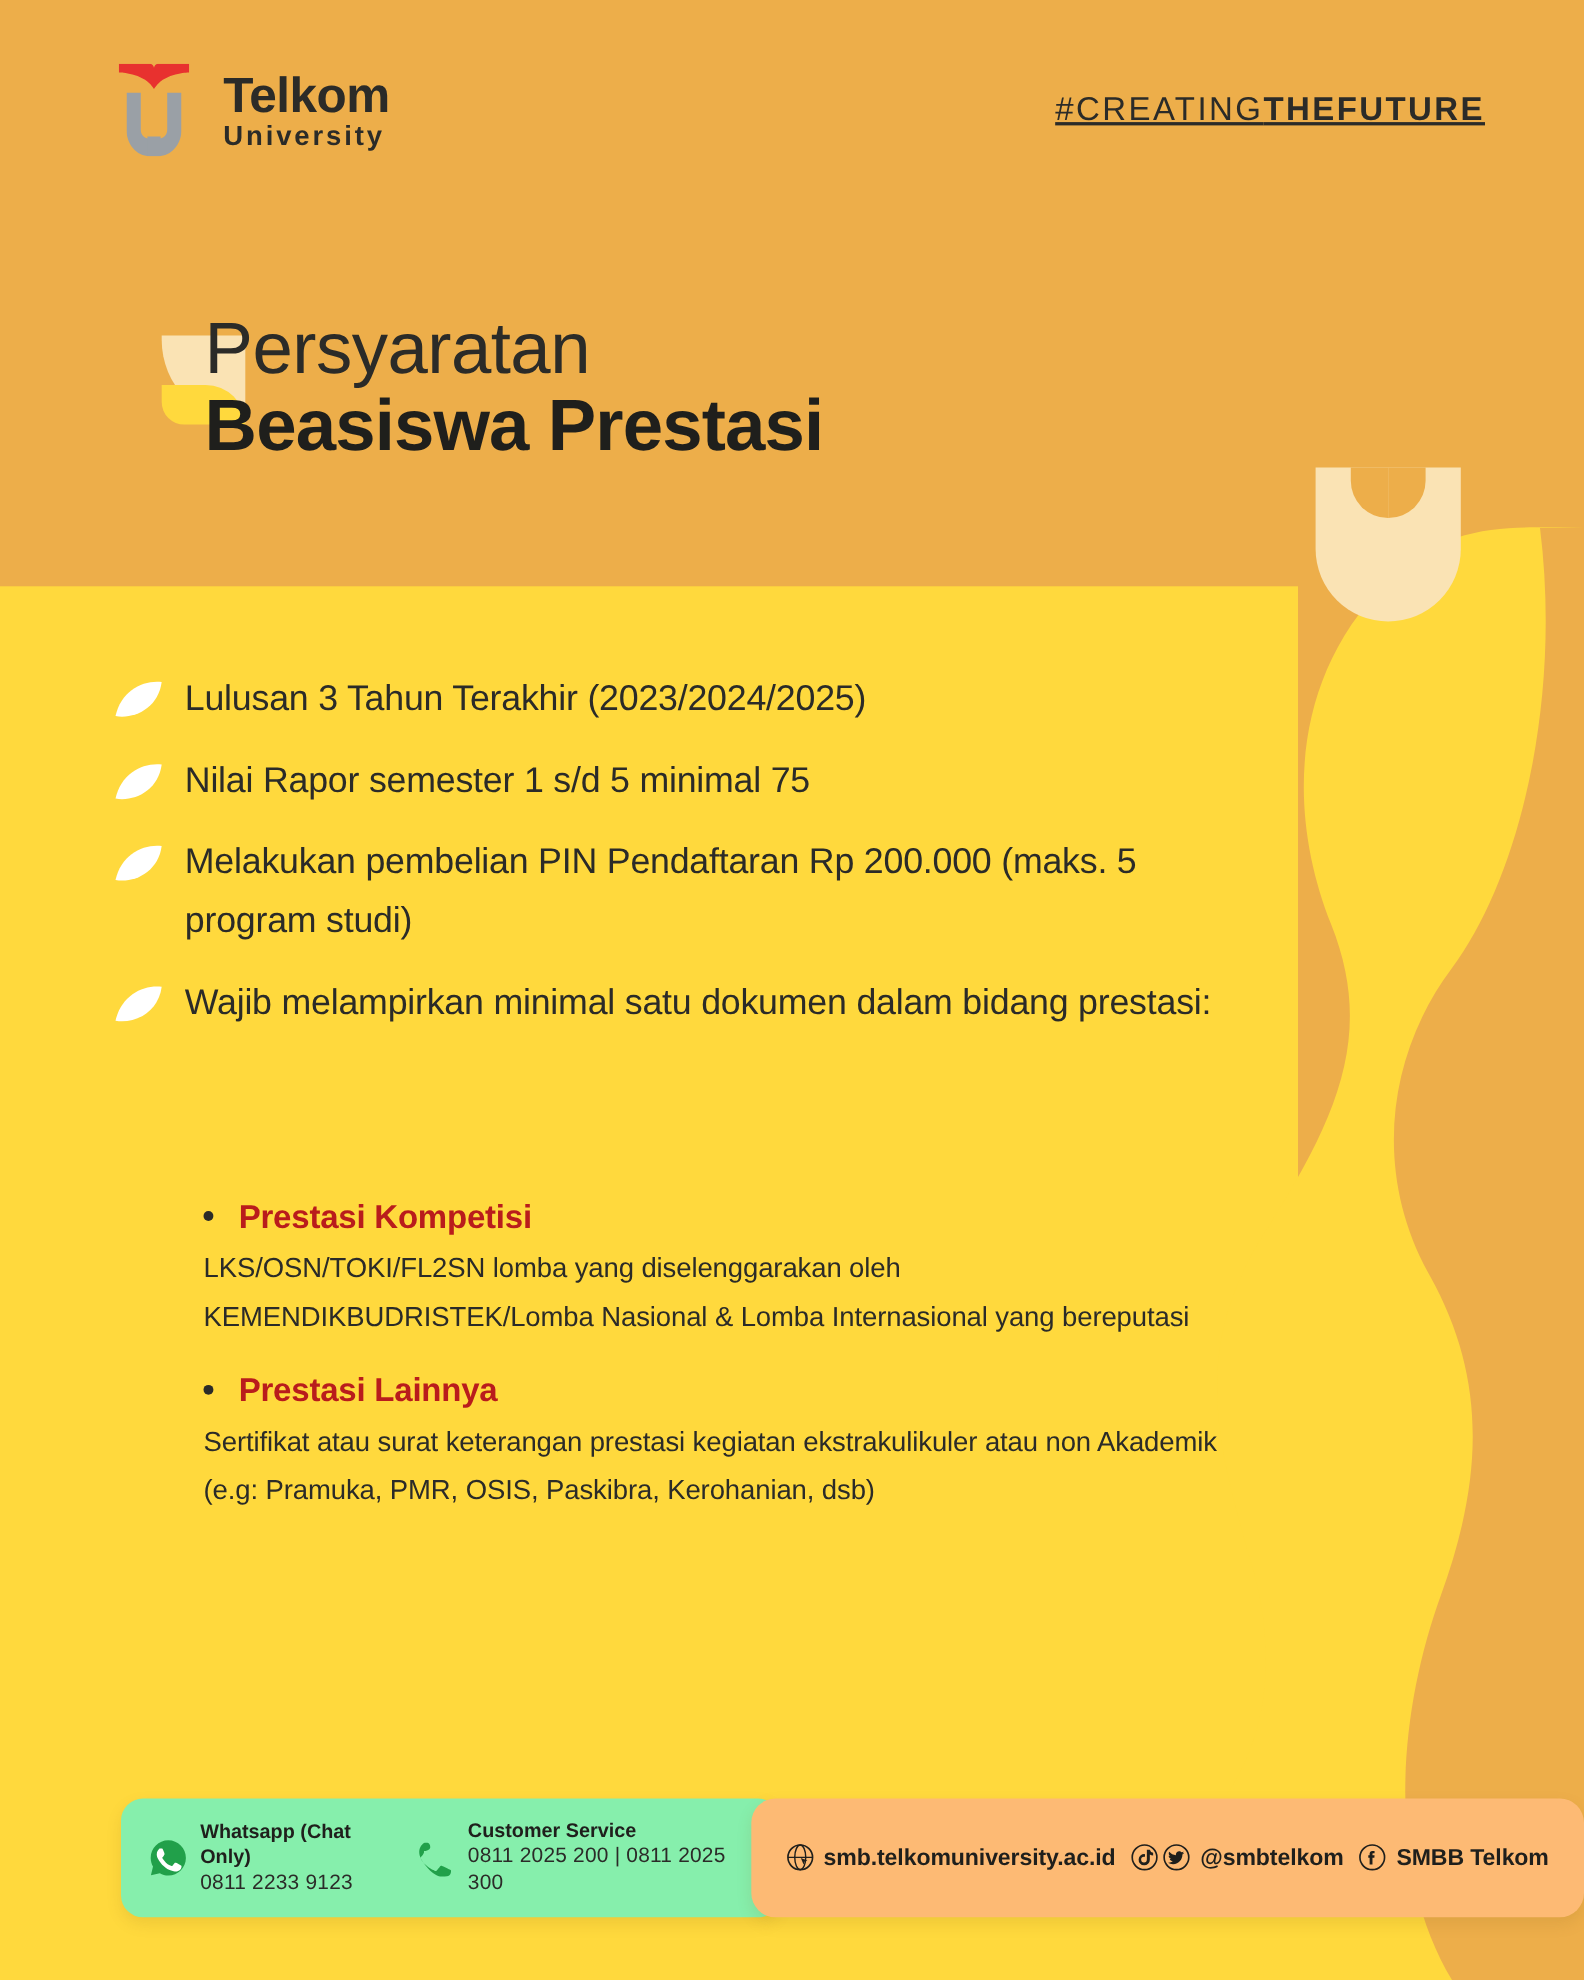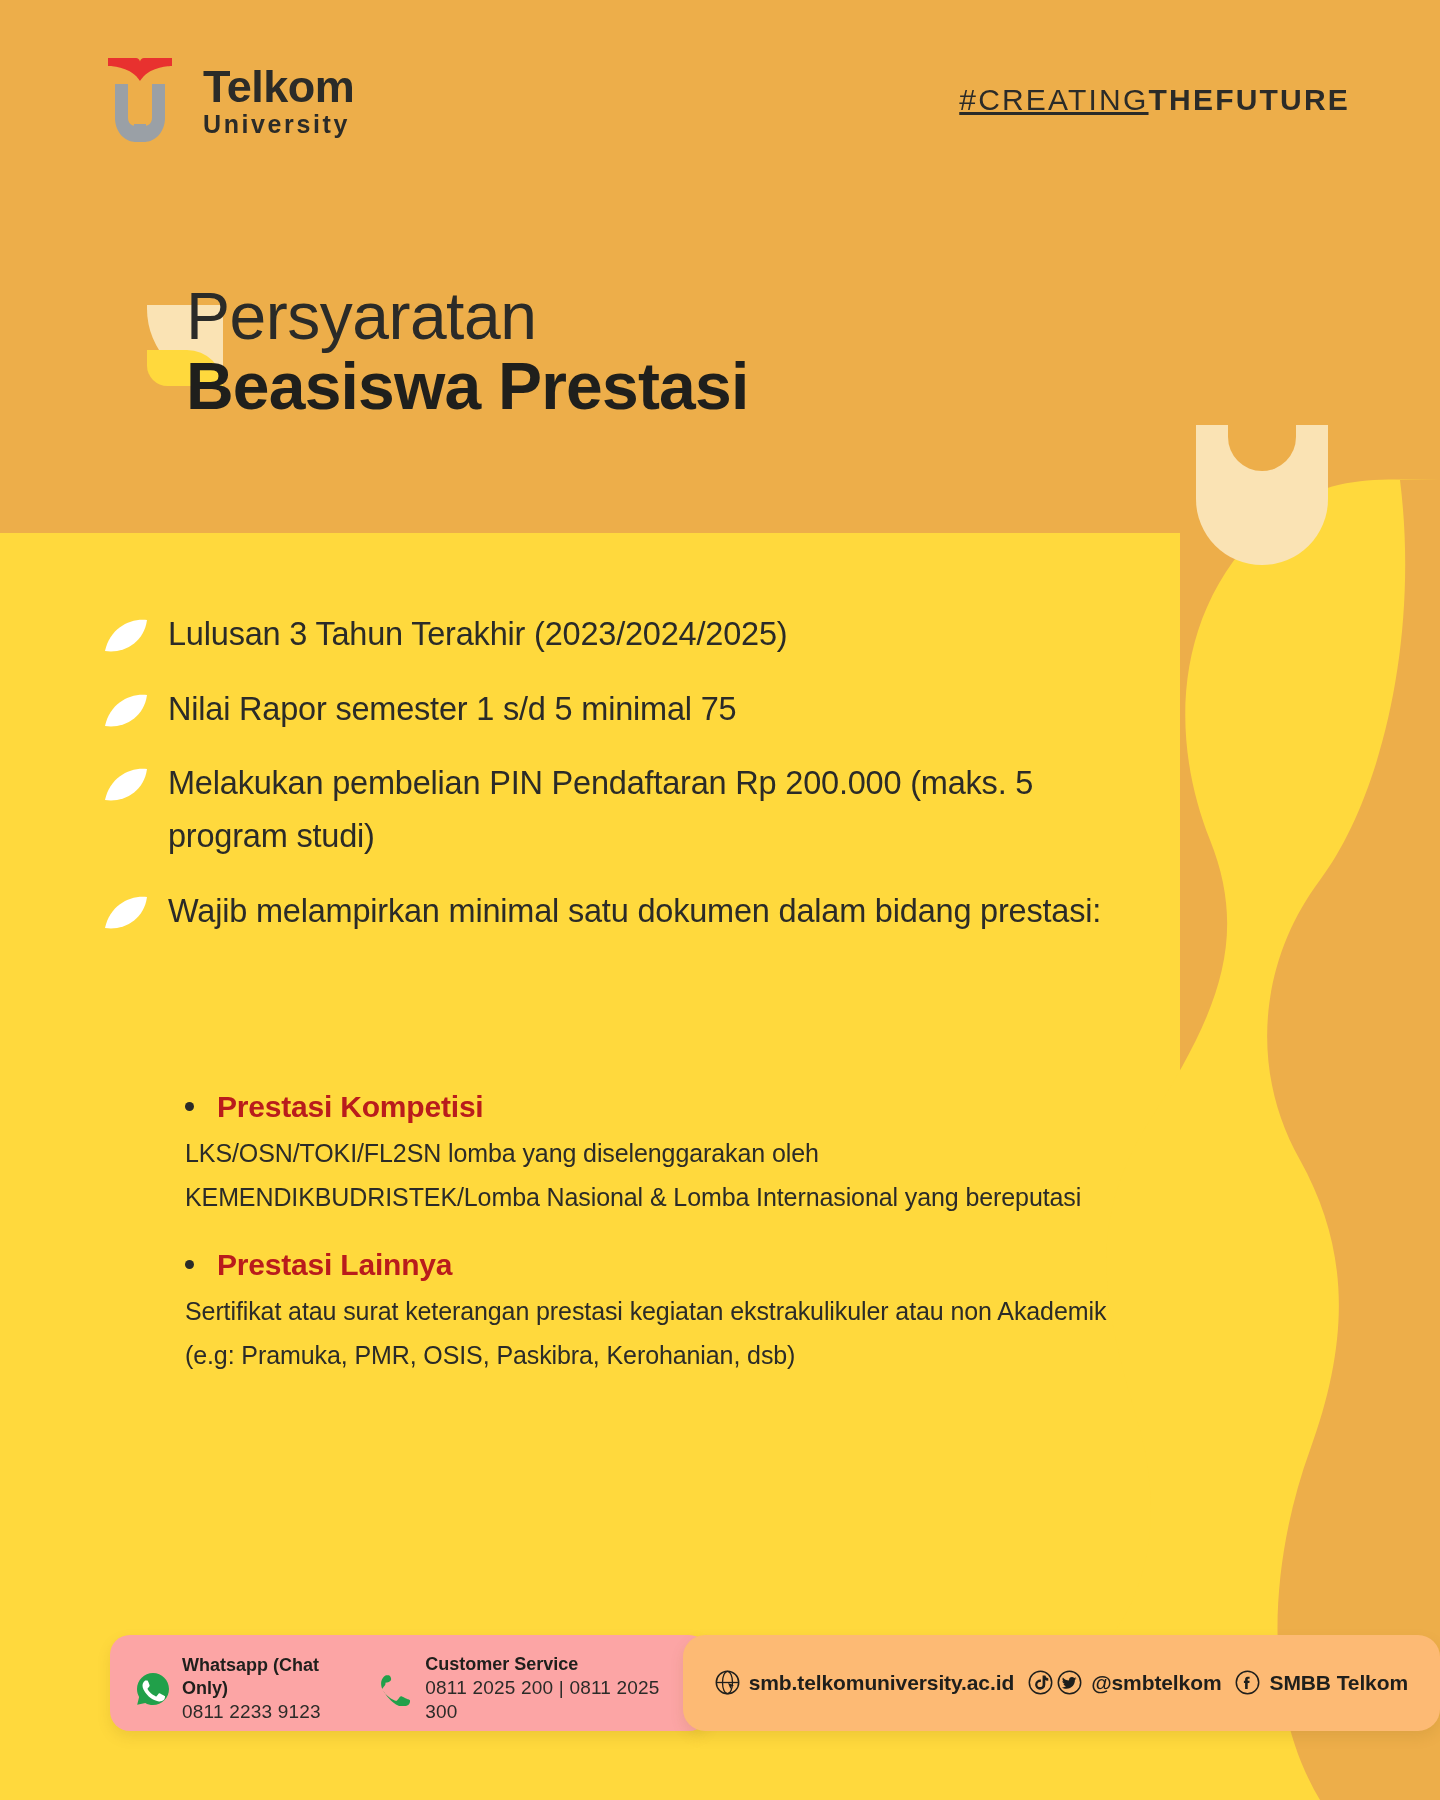--- a/index.html
+++ b/index.html
@@ -96,21 +96,21 @@
   .logo-univ {
     font-size: 25px; font-weight: 700; color: #2B2B28;
     letter-spacing: 2.6px; margin-top: 3px;
   }
   .tagline {
     margin-left: auto;
     font-size: 30px; color: #2B2B28;
     letter-spacing: 2.2px; white-space: nowrap;
   }
   .tagline .light { font-weight: 300; text-decoration: underline; }
-  .tagline .bold  { font-weight: 700; }
+  .tagline .bold  { font-weight: 700; text-decoration: underline; }
 
   
   .headline {
     position: absolute; left: 186px; top: 283px;
     z-index: 11;
   }
   .headline .line1 {
     font-size: 66px; font-weight: 300; color: #2B2B28;
     line-height: 1.02; letter-spacing: -0.5px;
   }
@@ -162,23 +162,23 @@
     margin-left: 0px; margin-bottom: 28px;
   }
 
   
   .footer {
     position: absolute; left: 110px; top: 1635px;
     z-index: 20;
     display: flex; align-items: stretch;
   }
   .footer-left {
-    background: #fca5a5;
+    background: #86efac;
     border-radius: 20px;
-    padding: 18px 34px 6px 26px;
+    padding: 18px 34px 18px 26px;
     display: flex; align-items: center; gap: 26px;
     box-shadow: 0 6px 14px rgba(120, 90, 20, 0.13);
   }
   .contact { display: flex; align-items: center; gap: 12px; }
   .contact-txt { line-height: 1.28; }
   .contact-label {
     font-size: 18px; font-weight: 700; color: #1F1F1C;
   }
   .contact-value {
     font-size: 19px; font-weight: 400; color: #2B2B28;

